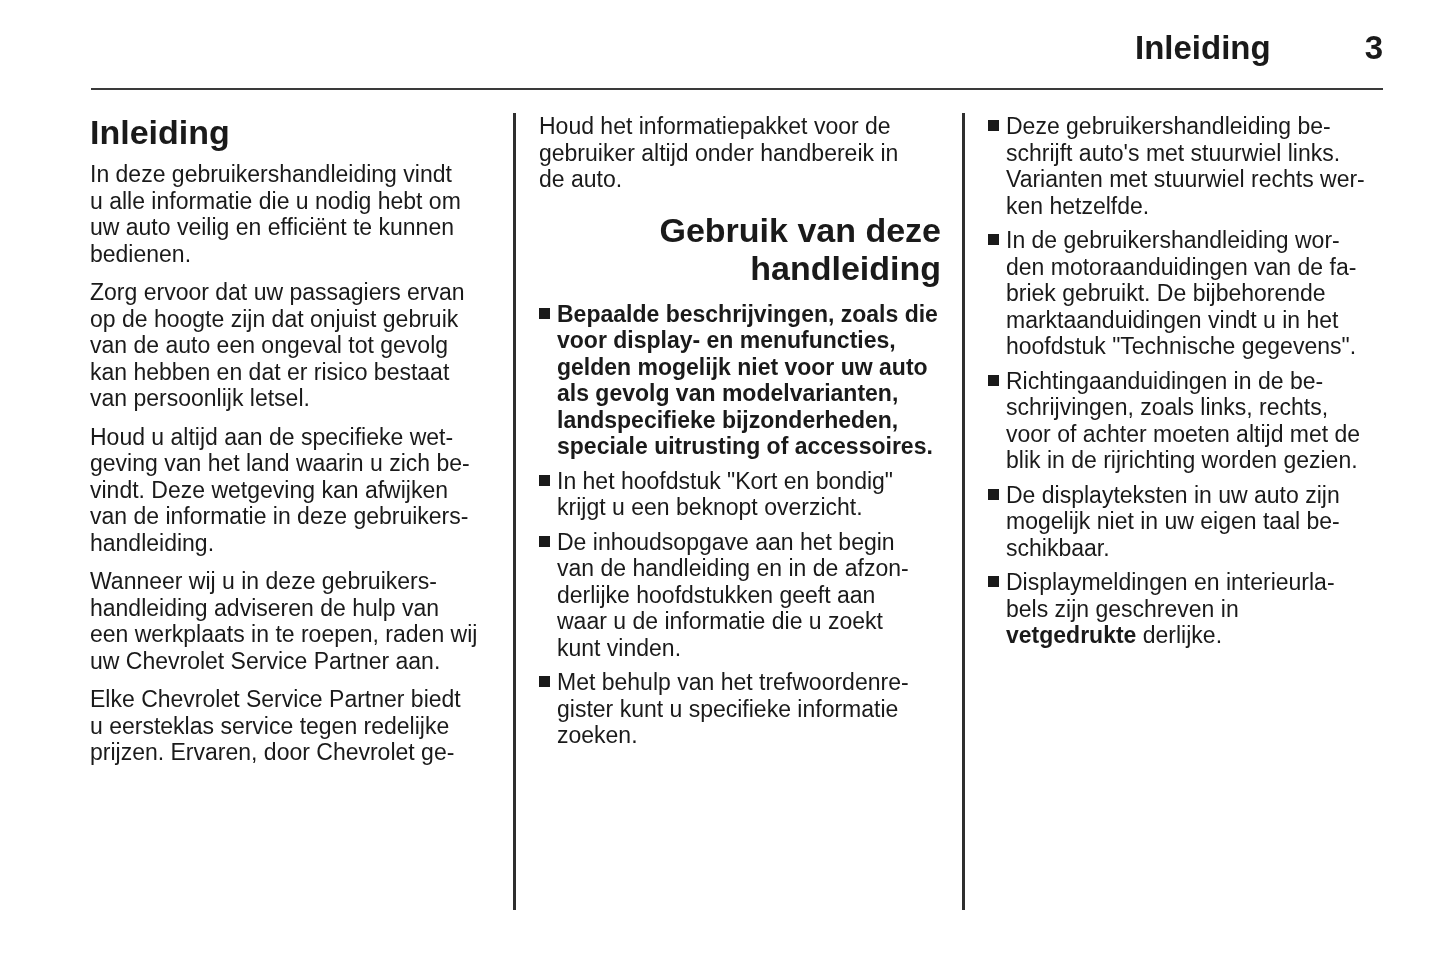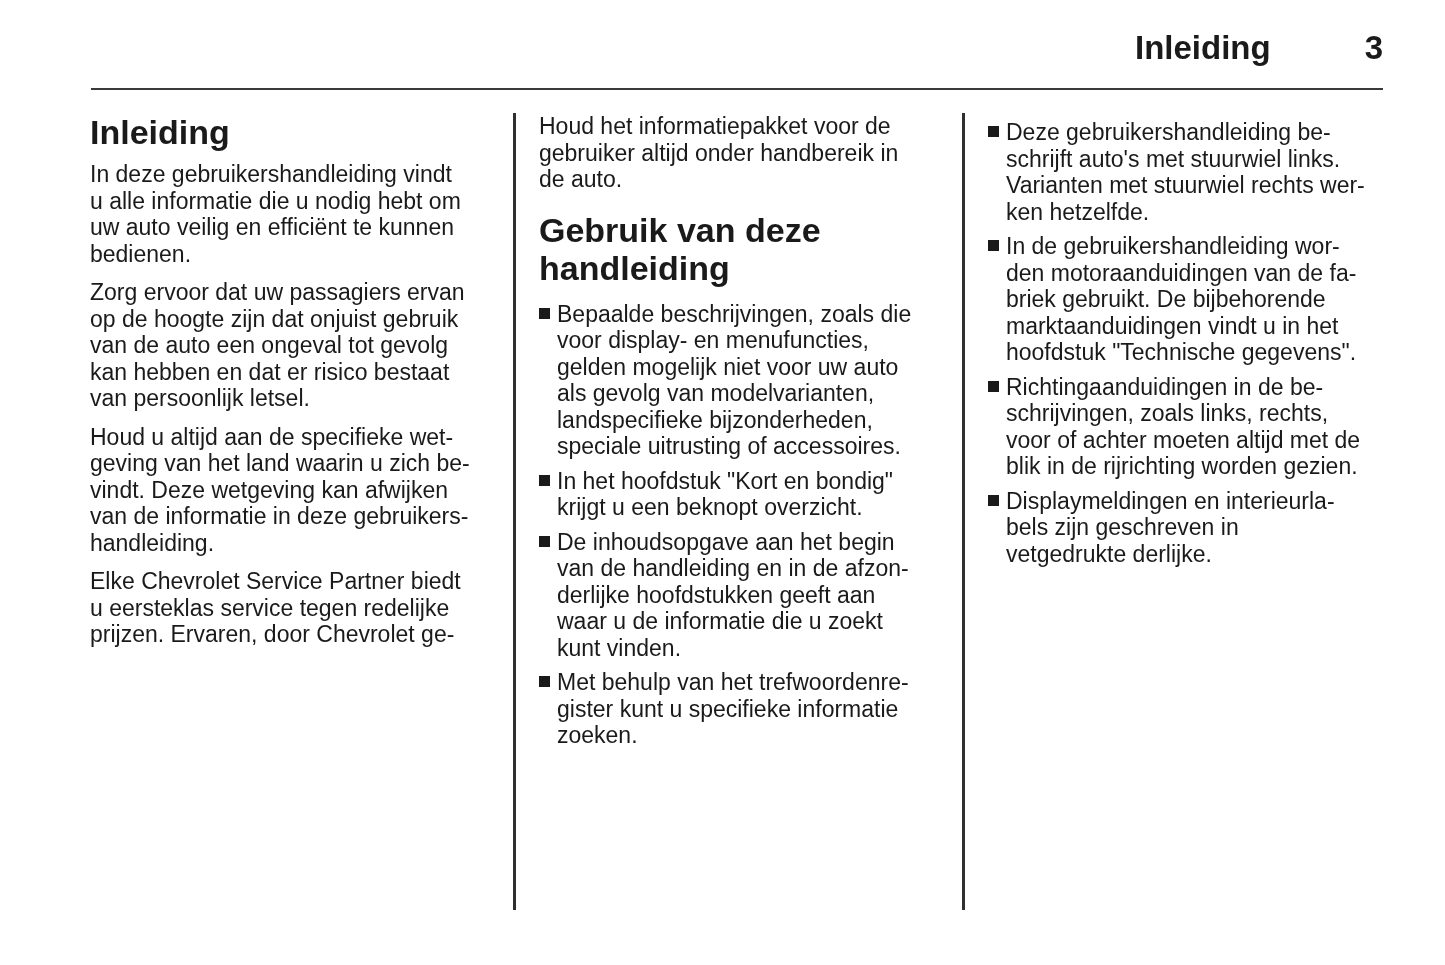--- a/index.html
+++ b/index.html
@@ -37,36 +37,37 @@
     flex:none;
   }
   h1.sec{
     font-size:34px; line-height:38px; font-weight:bold;
     margin:0 0 10px 0;
   }
   h2.sec{
     font-size:34px; line-height:38px; font-weight:bold;
     margin:18px 0 14px 0;
     white-space:pre-line;
+    text-align:right;
   }
   p.para{ margin:0 0 12px 0; white-space:pre-line; }
   .bullet{
     position:relative;
     padding-left:18px;
-    margin:6px 0 8px 0;
+    margin:0 0 8px 0;
   }
   .bullet .sq{
     position:absolute; left:0; top:7px;
     width:11px; height:11px; background:#1a1a1a;
     display:block;
   }
   .seg{ display:block; white-space:pre-line; }
-  .seg.bold{ font-weight:normal; }
+  .seg.bold{ font-weight:bold; }
   .line-mixed{ display:block; white-space:normal; }
-  .line-mixed b{ font-weight:normal; }
+  .line-mixed b{ font-weight:bold; }
 </style>
 </head>
 <body>
 
 <div class="hdr">
   <span>Inleiding</span>
   <span>3</span>
 </div>
 <div class="hdr-rule"></div>
 
@@ -81,20 +82,24 @@
     <p class="para">Zorg ervoor dat uw passagiers ervan
 op de hoogte zijn dat onjuist gebruik
 van de auto een ongeval tot gevolg
 kan hebben en dat er risico bestaat
 van persoonlijk letsel.</p>
     <p class="para">Houd u altijd aan de specifieke wet-
 geving van het land waarin u zich be-
 vindt. Deze wetgeving kan afwijken
 van de informatie in deze gebruikers-
 handleiding.</p>
+    <p class="para">Wanneer wij u in deze gebruikers-
+handleiding adviseren de hulp van
+een werkplaats in te roepen, raden wij
+uw Chevrolet Service Partner aan.</p>
     <p class="para">Elke Chevrolet Service Partner biedt
 u eersteklas service tegen redelijke
 prijzen. Ervaren, door Chevrolet ge-</p>
   </section>
 
   <div class="vsep"></div>
 
   <section class="col">
     <p class="para">Houd het informatiepakket voor de
 gebruiker altijd onder handbereik in
@@ -158,20 +163,26 @@
     </div>
 
     <div class="bullet">
       <span class="sq"></span>
       <div class="btext seg">Richtingaanduidingen in de be-
 schrijvingen, zoals links, rechts,
 voor of achter moeten altijd met de
 blik in de rijrichting worden gezien.</div>
     </div>
 
+    <div class="bullet">
+      <span class="sq"></span>
+      <div class="btext seg">De displayteksten in uw auto zijn
+mogelijk niet in uw eigen taal be-
+schikbaar.</div>
+    </div>
 
     <div class="bullet">
       <span class="sq"></span>
       <div class="btext">
         <span class="seg">Displaymeldingen en interieurla-
 bels zijn geschreven in</span>
         <span class="line-mixed"><b>vetgedrukte</b><span> derlijke.</span></span>
       </div>
     </div>
   </section>

